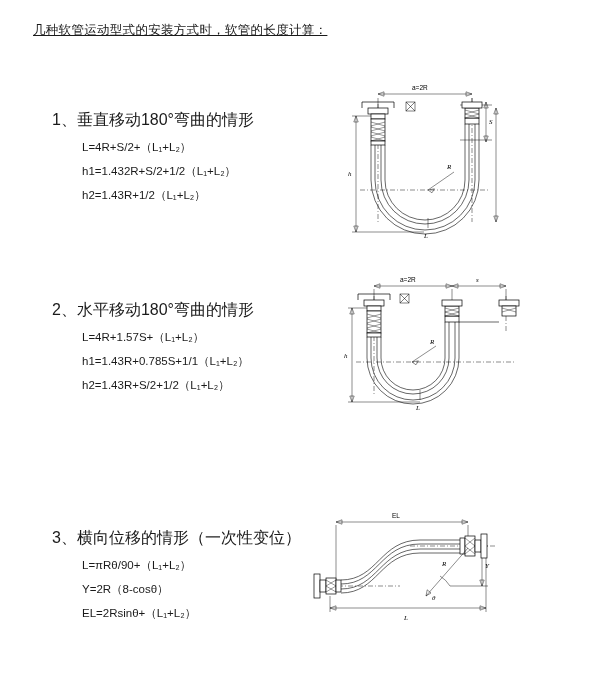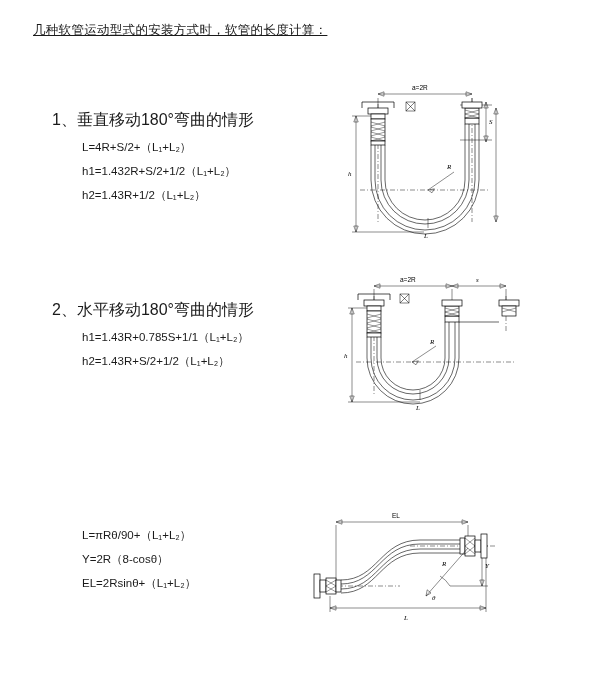--- a/index.html
+++ b/index.html
@@ -163,20 +163,21 @@
         <rect class="thin" x="106" y="30" width="9" height="9"></rect>
         <line class="thin" x1="106" y1="30" x2="115" y2="39"></line>
         <line class="thin" x1="115" y1="30" x2="106" y2="39"></line>
       </svg>
     </div>
   </div>
 
   <div class="section sec2">
     <div class="txtcol">
       <div class="sec-title">2、水平移动180°弯曲的情形</div>
+      <div class="formula">L=4R+1.57S+（L₁+L₂）</div>
       <div class="formula">h1=1.43R+0.785S+1/1（L₁+L₂）</div>
       <div class="formula">h2=1.43R+S/2+1/2（L₁+L₂）</div>
     </div>
 
     <div class="figcol">
       <svg width="300" height="200" viewBox="0 0 300 200">
 
         <line class="dim" x1="74" y1="24" x2="152" y2="24"></line>
         <path class="dim" d="M74 24 l6 -2.2 v4.4 z" fill="#000"></path>
         <path class="dim" d="M152 24 l-6 -2.2 v4.4 z" fill="#000"></path>
@@ -246,20 +247,21 @@
         <line class="ln" x1="90" y1="32" x2="90" y2="38"></line>
         <rect class="thin" x="100" y="32" width="9" height="9"></rect>
         <line class="thin" x1="100" y1="32" x2="109" y2="41"></line>
         <line class="thin" x1="109" y1="32" x2="100" y2="41"></line>
       </svg>
     </div>
   </div>
 
   <div class="section sec3">
     <div class="txtcol">
+      <div class="sec-title">3、横向位移的情形（一次性变位）</div>
       <div class="formula">L=πRθ/90+（L₁+L₂）</div>
       <div class="formula">Y=2R（8-cosθ）</div>
       <div class="formula">EL=2Rsinθ+（L₁+L₂）</div>
     </div>
 
     <div class="figcol">
       <svg width="300" height="150" viewBox="0 0 300 150">
 
         <line class="dim" x1="36" y1="22" x2="168" y2="22"></line>
         <path class="dim" d="M36 22 l6 -2.2 v4.4 z" fill="#000"></path>

